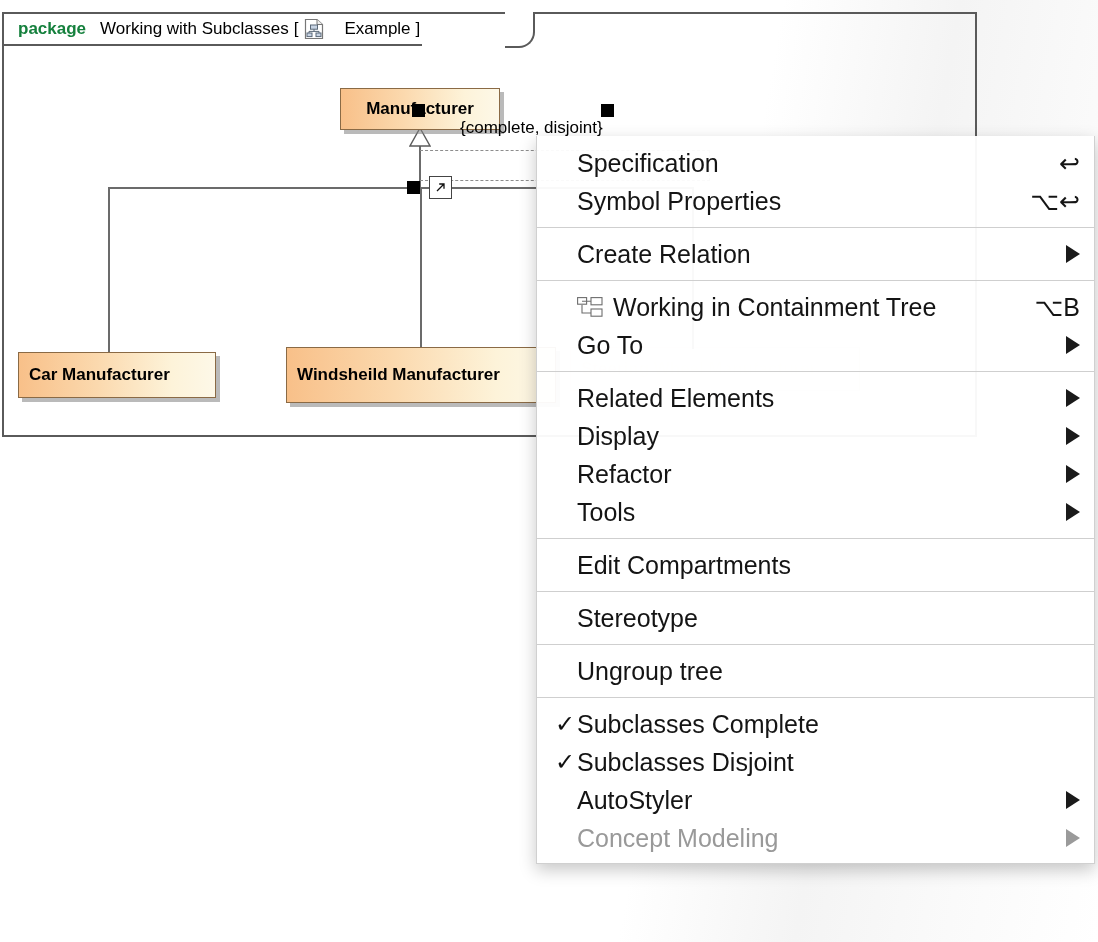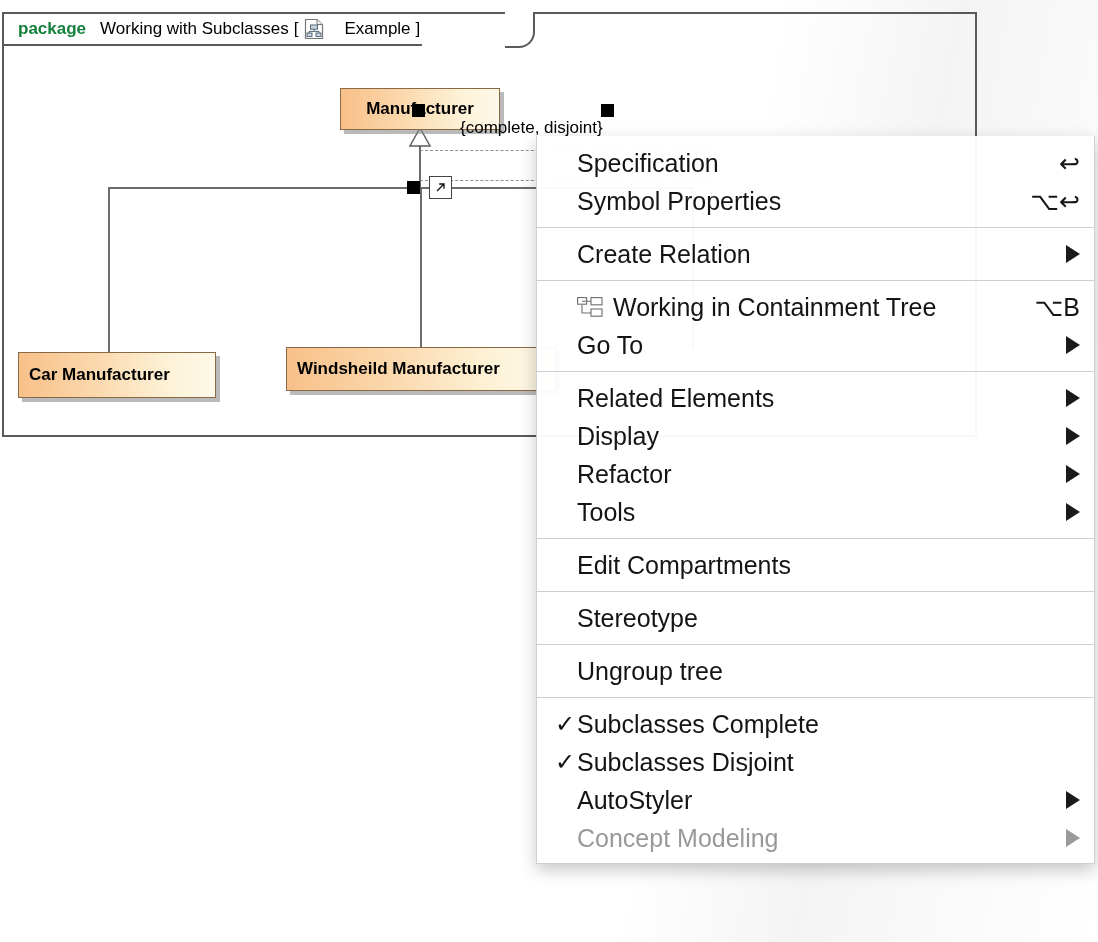--- a/index.html
+++ b/index.html
@@ -60,21 +60,21 @@
     background:linear-gradient(90deg,#f8c089 0%,#fbd9ae 40%,#fdf3d9 78%,#fdf8e8 100%);
     box-shadow:4px 4px 0 rgba(130,130,130,.55);
     display:flex;align-items:center;
     padding:0 10px;
     font-weight:bold;font-size:17px;color:#000;
     white-space:nowrap;
     z-index:4;
   }
   #cls-manufacturer{left:340px;top:88px;width:160px;height:42px;justify-content:center;}
   #cls-car{left:18px;top:352px;width:198px;height:46px;}
-  #cls-windsheild{left:286px;top:347px;width:270px;height:44px;}
+  #cls-windsheild{left:286px;top:347px;width:270px;height:56px;}
   #cls-steering{
     left:570px;top:347px;width:290px;height:44px;
     border:1px solid rgba(138,106,69,.16);
     background:linear-gradient(90deg,rgba(248,192,137,.13) 0%,rgba(253,243,217,.10) 80%);
     box-shadow:4px 4px 0 rgba(130,130,130,.07);
     color:rgba(0,0,0,.055);
     z-index:2;
   }
 
   

